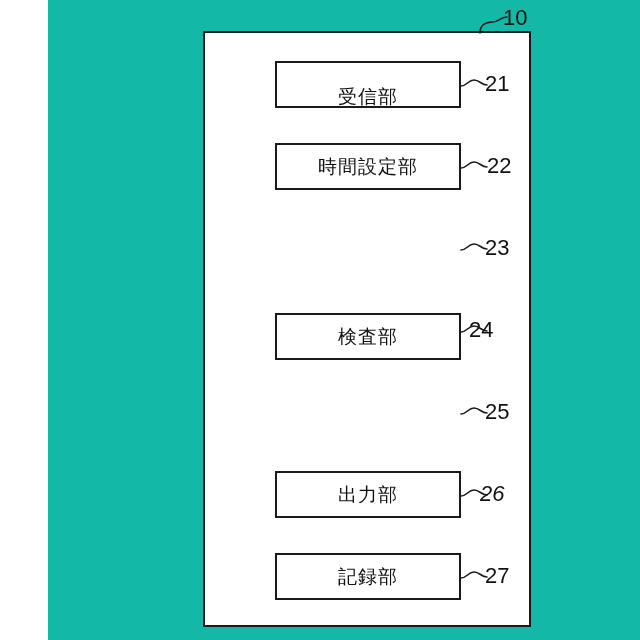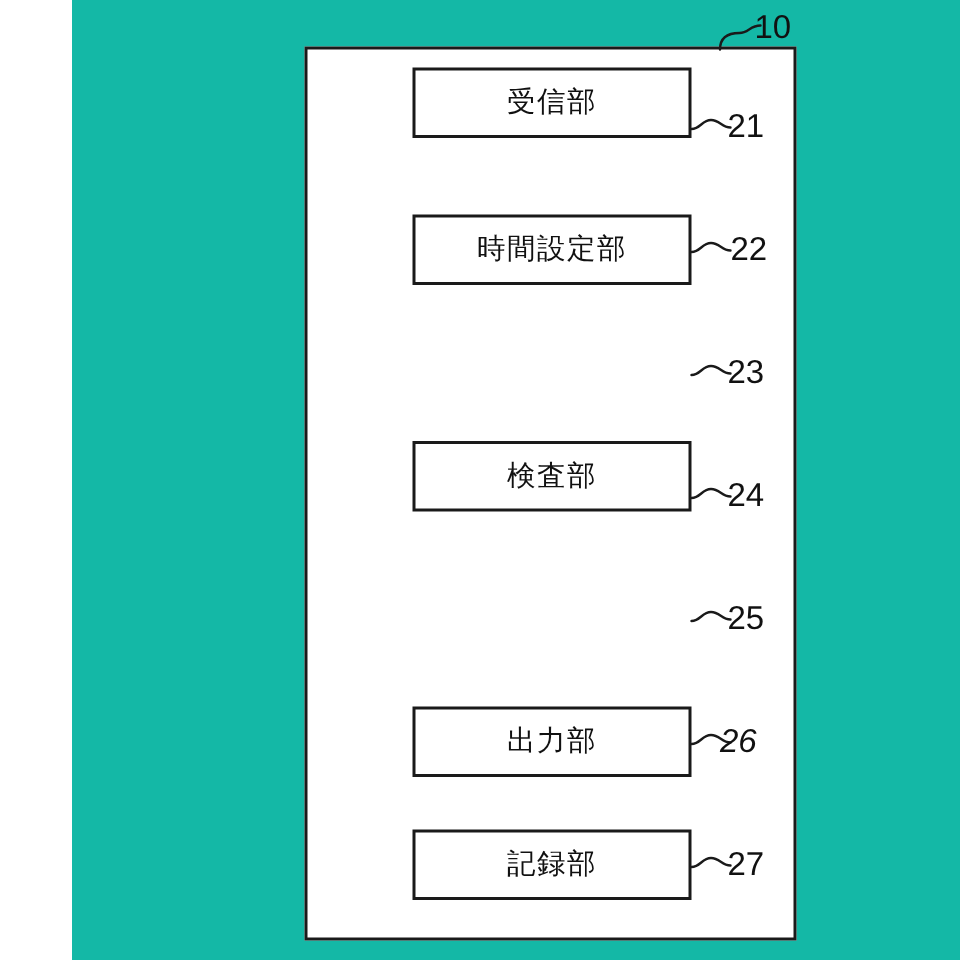--- a/index.html
+++ b/index.html
@@ -70,48 +70,48 @@
 
 <div id="canvas">
 
   <div id="outer-frame"></div>
 
   <svg class="leader-svg" style="left:425px; top:8px;" width="40" height="30" viewBox="0 0 40 30">
     <path d="M 7,25 C 7,16 14,14 20,14 C 26,14 27,9 34,9" fill="none" stroke="#1a1a1a" stroke-width="1.6" stroke-linecap="round"></path>
   </svg>
   <div class="ref-number" style="left:455px; top:7px;">10</div>
 
-  <div class="component-box" style="top:45px;">
+  <div class="component-box" style="top:61px;align-items:flex-end;">
     <span class="component-label">受信部</span>
   </div>
   <svg class="leader-svg" style="left:413px; top:76px;" width="26" height="16" viewBox="0 0 26 16">
     <path d="M 0,10 C 6,10 7,4 13,4 C 19,4 20,9 26,9" fill="none" stroke="#1a1a1a" stroke-width="1.6" stroke-linecap="round"></path>
   </svg>
   <div class="ref-number" style="left:437px; top:73px;">21</div>
 
   <div class="component-box" style="top:143px;">
     <span class="component-label">時間設定部</span>
   </div>
   <svg class="leader-svg" style="left:413px; top:158px;" width="26" height="16" viewBox="0 0 26 16">
     <path d="M 0,10 C 6,10 7,4 13,4 C 19,4 20,9 26,9" fill="none" stroke="#1a1a1a" stroke-width="1.6" stroke-linecap="round"></path>
   </svg>
   <div class="ref-number" style="left:439px; top:155px;">22</div>
 
   <svg class="leader-svg" style="left:413px; top:240px;" width="26" height="16" viewBox="0 0 26 16">
     <path d="M 0,10 C 6,10 7,4 13,4 C 19,4 20,9 26,9" fill="none" stroke="#1a1a1a" stroke-width="1.6" stroke-linecap="round"></path>
   </svg>
   <div class="ref-number" style="left:437px; top:237px;">23</div>
 
-  <div class="component-box" style="top:294px;">
+  <div class="component-box" style="top:313px;">
     <span class="component-label">検査部</span>
   </div>
   <svg class="leader-svg" style="left:413px; top:322px;" width="26" height="16" viewBox="0 0 26 16">
     <path d="M 0,10 C 6,10 7,4 13,4 C 19,4 20,9 26,9" fill="none" stroke="#1a1a1a" stroke-width="1.6" stroke-linecap="round"></path>
   </svg>
-  <div class="ref-number" style="left:437px; top:319px;">24</div>
+  <div class="ref-number" style="left:421px; top:319px;">24</div>
 
   <svg class="leader-svg" style="left:413px; top:404px;" width="26" height="16" viewBox="0 0 26 16">
     <path d="M 0,10 C 6,10 7,4 13,4 C 19,4 20,9 26,9" fill="none" stroke="#1a1a1a" stroke-width="1.6" stroke-linecap="round"></path>
   </svg>
   <div class="ref-number" style="left:437px; top:401px;">25</div>
 
   <div class="component-box" style="top:471px;">
     <span class="component-label">出力部</span>
   </div>
   <svg class="leader-svg" style="left:413px; top:486px;" width="26" height="16" viewBox="0 0 26 16">

